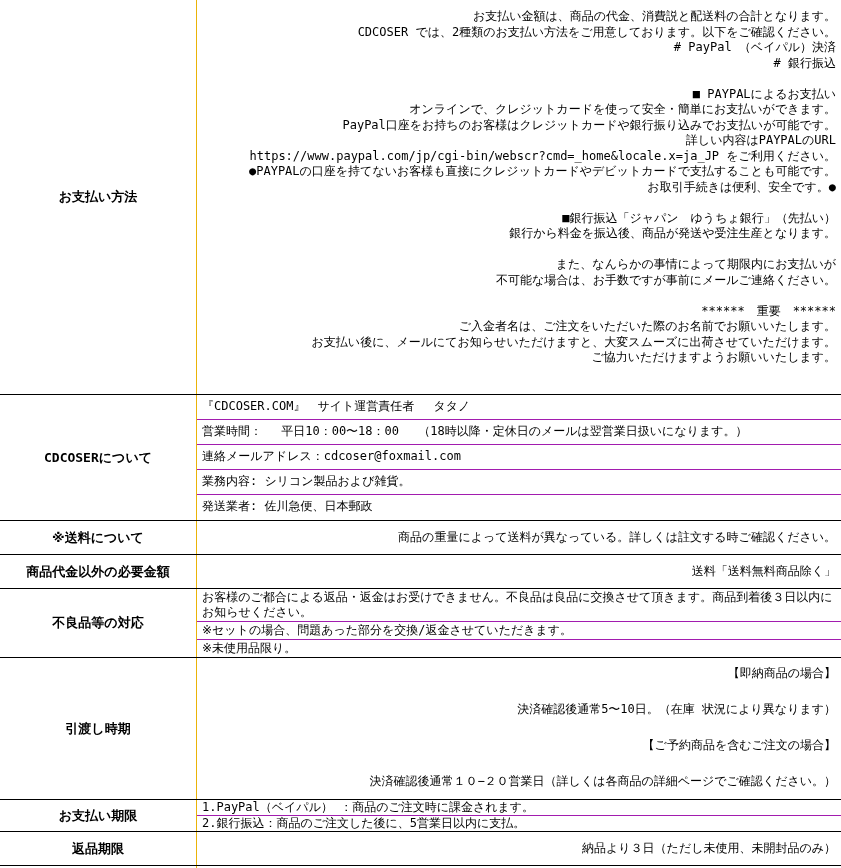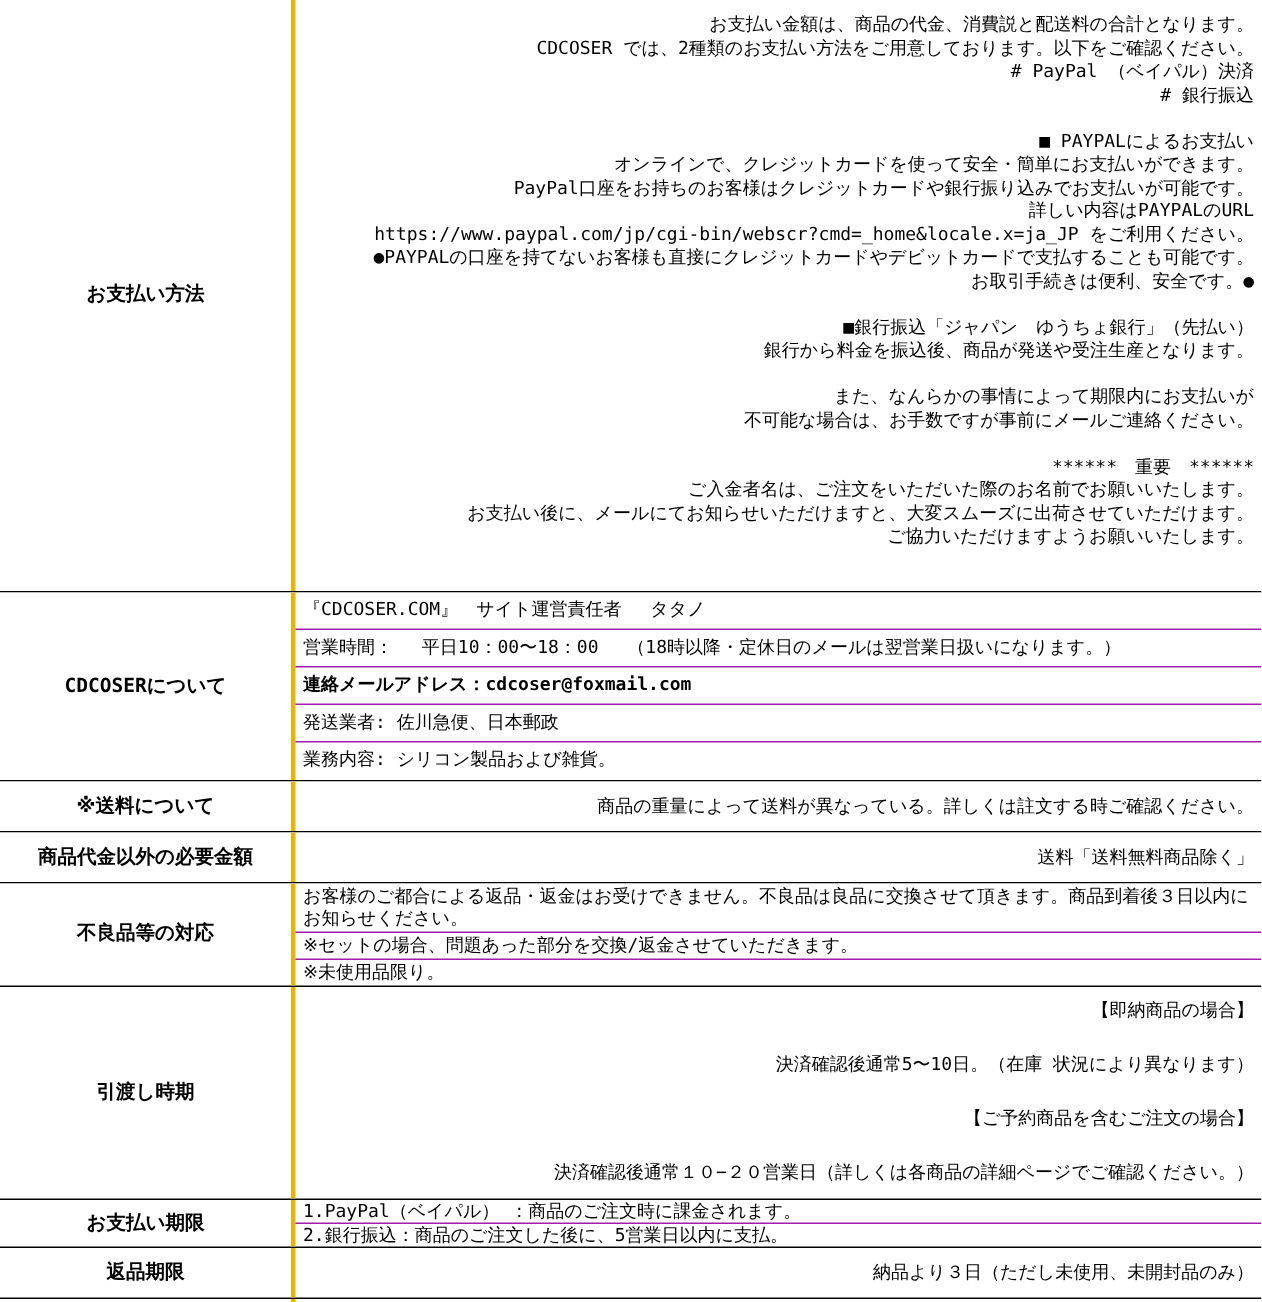--- a/index.html
+++ b/index.html
@@ -17,21 +17,21 @@
   }
   .row {
     display: flex;
     border-bottom: 1px solid #000;
     background: #fff;
   }
   .row:last-child { border-bottom: none; }
   .label {
     width: 197px;
     flex-shrink: 0;
-    border-right: 3px solid #eab308;
+    border-right: 1px solid #eab308;
     display: flex;
     align-items: center;
     justify-content: center;
     text-align: center;
     font-weight: bold;
     font-size: 13px;
     padding: 2px 3px;
     line-height: 16px;
   }
   .content {
@@ -48,21 +48,21 @@
     flex-direction: column;
   }
   .sub {
     padding: 4px 5px;
     line-height: 15px;
     border-bottom: 1px solid #a21caf;
   }
   .sub:last-child { border-bottom: none; }
   .row-payment .content { min-height: 394px; line-height: 15.5px; }
   .row-cdcoser .sub { min-height: 25px; }
-  .row-cdcoser .sub.bold { font-weight: bold; }
+  .row-cdcoser .sub.bold { font-weight: normal; }
   .row-extra-fee .content { min-height: 22px; }
   .row-shipping-note .content { min-height: 23px; }
   .row-defective .sub { padding: 1px 5px; }
   .row-defective .sub:first-child { min-height: 32px; }
   .row-delivery .content { min-height: 128px; line-height: 18px; padding-top: 6px; }
   .row-deadline .sub { padding: 0px 5px; min-height: 14px; }
   .row-return-limit .content { min-height: 22px; }
   .row-return-fee .content { min-height: 22px; }
 </style>
 </head>
@@ -96,22 +96,22 @@
 お支払い後に、メールにてお知らせいただけますと、大変スムーズに出荷させていただけます。
 ご協力いただけますようお願いいたします。</div>
   </div>
 
   <div class="row row-cdcoser">
     <div class="label">CDCOSERについて</div>
     <div class="subs">
       <div class="sub">『CDCOSER.COM』　サイト運営責任者　 タタノ</div>
       <div class="sub">営業時間：　 平日10：00〜18：00　 （18時以降・定休日のメールは翌営業日扱いになります。）</div>
       <div class="sub bold">連絡メールアドレス：cdcoser@foxmail.com</div>
+      <div class="sub">業務内容: シリコン製品および雑貨。</div>
       <div class="sub">発送業者: 佐川急便、日本郵政</div>
-      <div class="sub">業務内容: シリコン製品および雑貨。</div>
     </div>
   </div>
 
   <div class="row row-shipping-note">
     <div class="label">※送料について</div>
     <div class="content">商品の重量によって送料が異なっている。詳しくは註文する時ご確認ください。</div>
   </div>
 
   <div class="row row-extra-fee">
     <div class="label">商品代金以外の必要金額</div>

